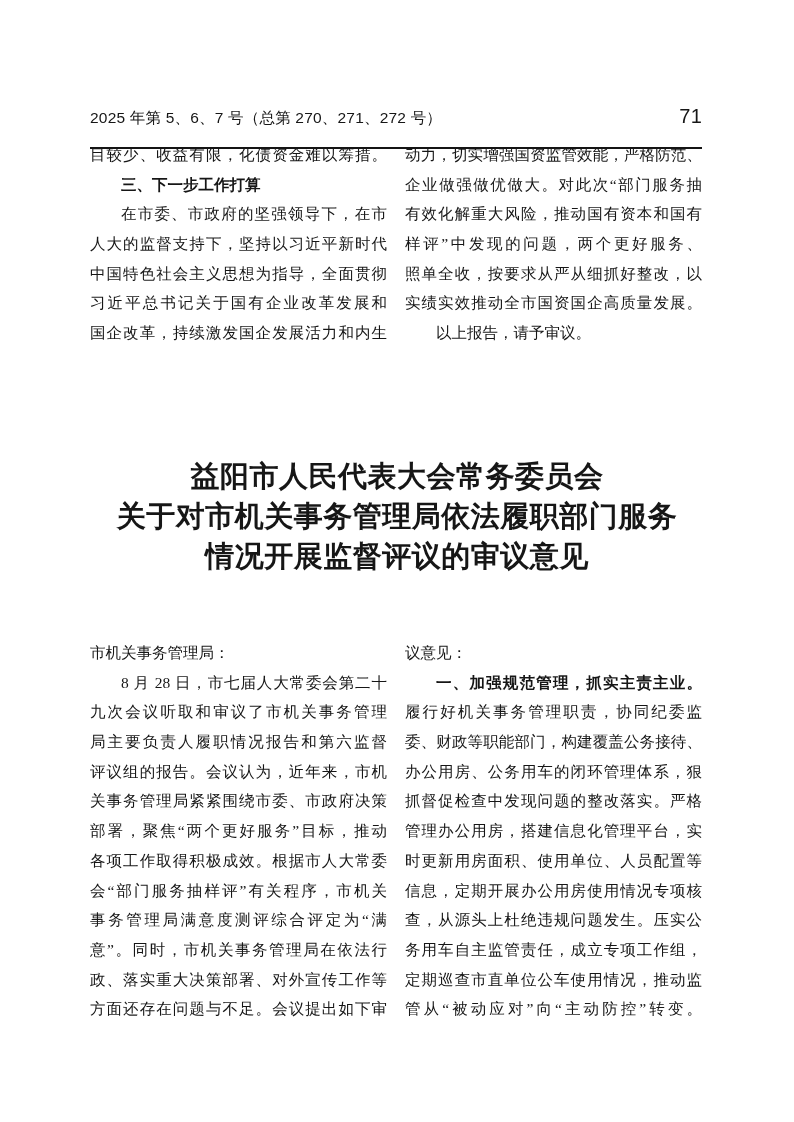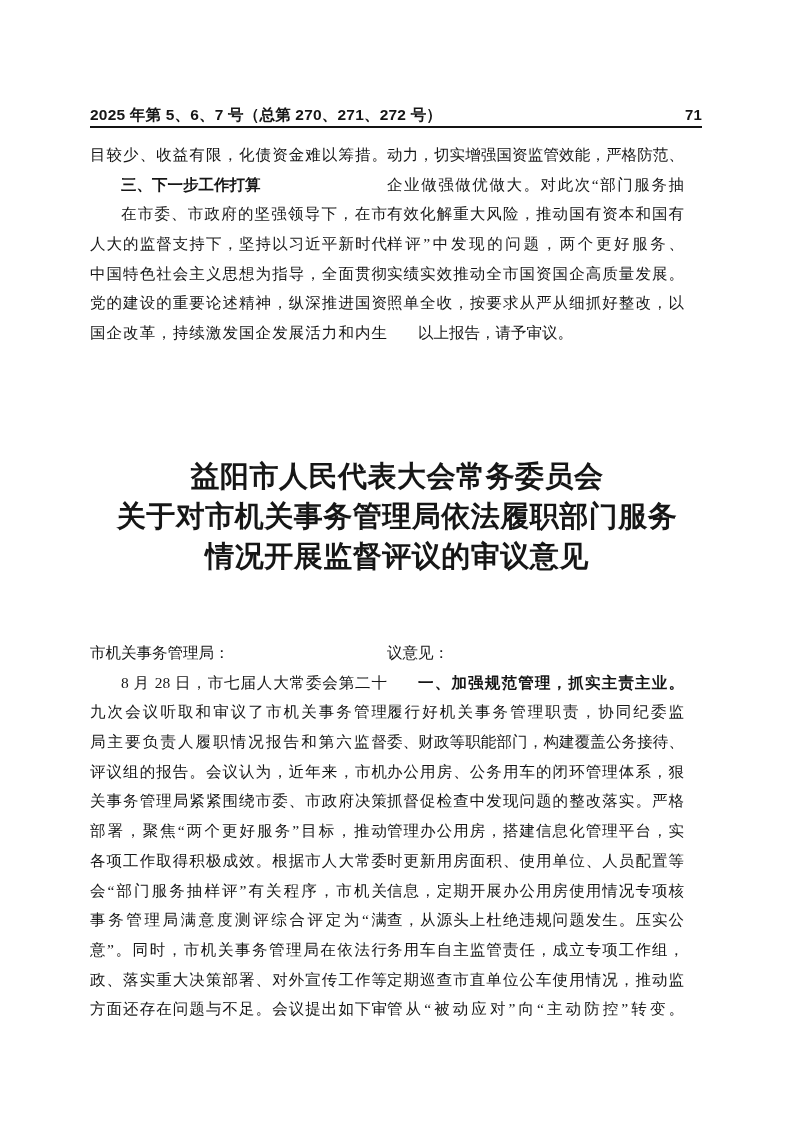--- a/index.html
+++ b/index.html
@@ -16,34 +16,35 @@
   
   .header {
     position: absolute;
     left: 90px;
     right: 92px;
     top: 105px;
     display: flex;
     justify-content: space-between;
     align-items: baseline;
     border-bottom: 2px solid #141414;
-    padding-bottom: 0;
+    padding-bottom: 18px;
     font-family: "Liberation Sans", "DejaVu Sans", sans-serif;
-    font-weight: 700;
+    font-weight: 400;
     font-size: 15.5px;
     letter-spacing: 0.2px;
   }
-  .header .pagenum { font-size: 15px; }
+  .header .pagenum { font-size: 20px; }
 
   
   .cols {
     position: absolute;
     left: 90px;
     width: 612px;
     display: flex;
+    gap: 18px;
   }
   .cols.upper { top: 140px; }
   .cols.lower { top: 638px; }
   .col { width: 297px; }
 
   .line {
     height: 29.7px;
     line-height: 29.7px;
     font-size: 15.5px;
     white-space: nowrap;
@@ -89,30 +90,30 @@
     <span class="pagenum">71</span>
   </div>
 
   <div class="cols upper">
     <div class="col">
         <div class="line fill">目较少、收益有限，化债资金难以筹措。</div>
         <div class="line bold indent">三、下一步工作打算</div>
         <div class="line fill indent">在市委、市政府的坚强领导下，在市</div>
         <div class="line fill">人大的监督支持下，坚持以习近平新时代</div>
         <div class="line fill">中国特色社会主义思想为指导，全面贯彻</div>
-        <div class="line fill">党的建设的重要论述精神，纵深推进国资</div>
+        <div class="line fill">习近平总书记关于国有企业改革发展和</div>
         <div class="line fill">国企改革，持续激发国企发展活力和内生</div>
       </div>
     <div class="col">
         <div class="line fill">动力，切实增强国资监管效能，严格防范、</div>
         <div class="line fill">企业做强做优做大。对此次“部门服务抽</div>
         <div class="line fill">有效化解重大风险，推动国有资本和国有</div>
         <div class="line fill">样评”中发现的问题，两个更好服务、</div>
+        <div class="line fill">照单全收，按要求从严从细抓好整改，以</div>
         <div class="line fill">实绩实效推动全市国资国企高质量发展。</div>
-        <div class="line fill">照单全收，按要求从严从细抓好整改，以</div>
         <div class="line indent">以上报告，请予审议。</div>
       </div>
   </div>
 
   <h1 class="doc-title">
       <div class="line">益阳市人民代表大会常务委员会</div>
       <div class="line">关于对市机关事务管理局依法履职部门服务</div>
       <div class="line">情况开展监督评议的审议意见</div>
     </h1>
 

